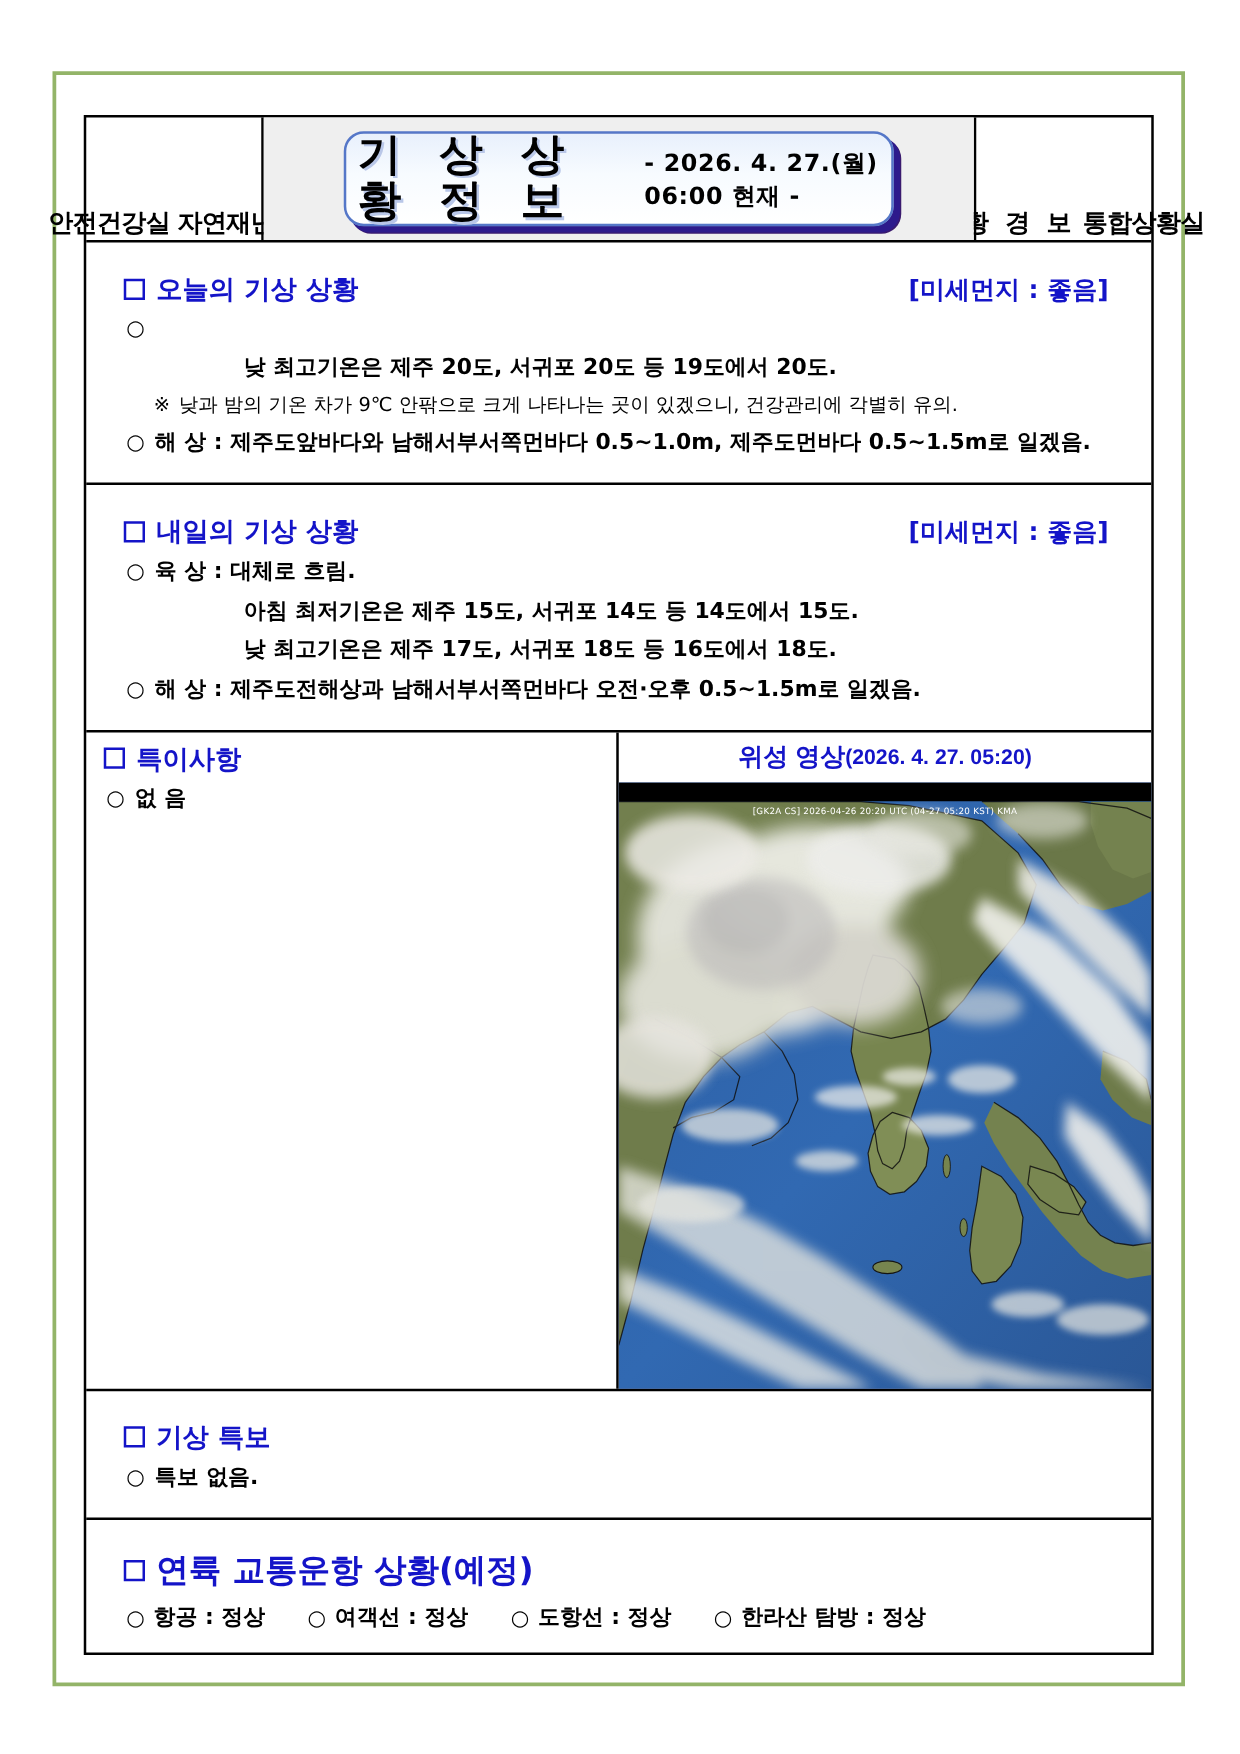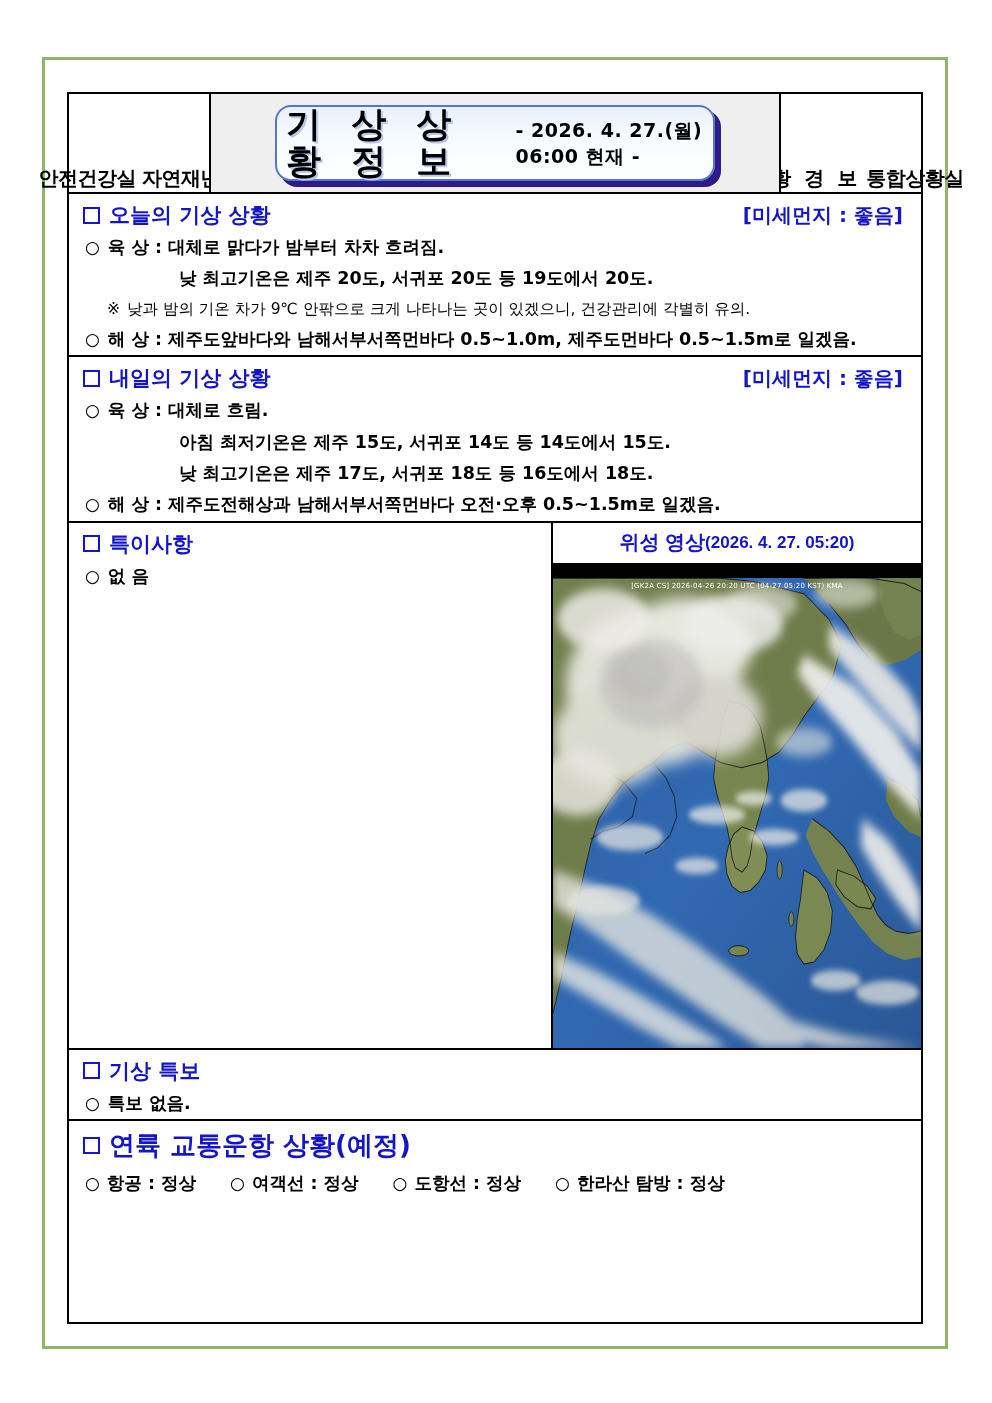--- a/index.html
+++ b/index.html
@@ -77,21 +77,21 @@
     padding-left: 9px;
     font-family: "DejaVu Sans", sans-serif;
   }
   .title-sub {
     font-size: 19px; font-weight: bold; color: #000000;
     letter-spacing: 0.5px; margin-top: 2px;
     font-family: "DejaVu Sans", sans-serif;
   }
 
   
-  .section { border-bottom: 2px solid #000000; padding: 0; }
+  .section { border-bottom: 2px solid #000000; padding: 16px; }
   .section:last-child { border-bottom: none; }
 
   .sec-head {
     display: flex; align-items: center;
     padding: 7px 14px 3px 14px;
   }
   .chk {
     width: 17px; height: 17px;
     border: 2px solid #1414c8;
     margin-right: 9px;
@@ -134,21 +134,21 @@
   }
   .note .mark { margin-right: 7px; }
 
   
   .split-row {
     display: flex;
     height: 527px;
     border-bottom: 2px solid #000000;
   }
   .split-left {
-    width: 484px; flex: none;
+    width: 426px; flex: none;
     border-right: 2px solid #000000;
     position: relative;
   }
   .split-right {
     flex: 1;
     display: flex; flex-direction: column;
   }
   .sat-caption {
     height: 40px; flex: none;
     display: flex; align-items: center; justify-content: center;
@@ -211,21 +211,20 @@
     </div>
 
     <div class="section">
       <div class="sec-head">
         <span class="chk"></span>
         <span class="sec-title">오늘의 기상 상황</span>
         <span class="dust">[미세먼지 : 좋음]</span>
       </div>
       <div class="line">
         <span class="bullet">○</span>
-        <span class="ltext">육 상 : 대체로 맑다가 밤부터 차차 흐려짐.</span>
       </div>
       <div class="line indent">
         <span class="ltext">낮 최고기온은 제주 20도, 서귀포 20도 등 19도에서 20도.</span>
       </div>
       <div class="note">
         <span class="mark">※</span><span>낮과 밤의 기온 차가 9℃ 안팎으로 크게 나타나는 곳이 있겠으니, 건강관리에 각별히 유의.</span>
       </div>
       <div class="line">
         <span class="bullet">○</span>
         <span class="ltext">해 상 : 제주도앞바다와 남해서부서쪽먼바다 0.5~1.0m, 제주도먼바다 0.5~1.5m로 일겠음.</span>

